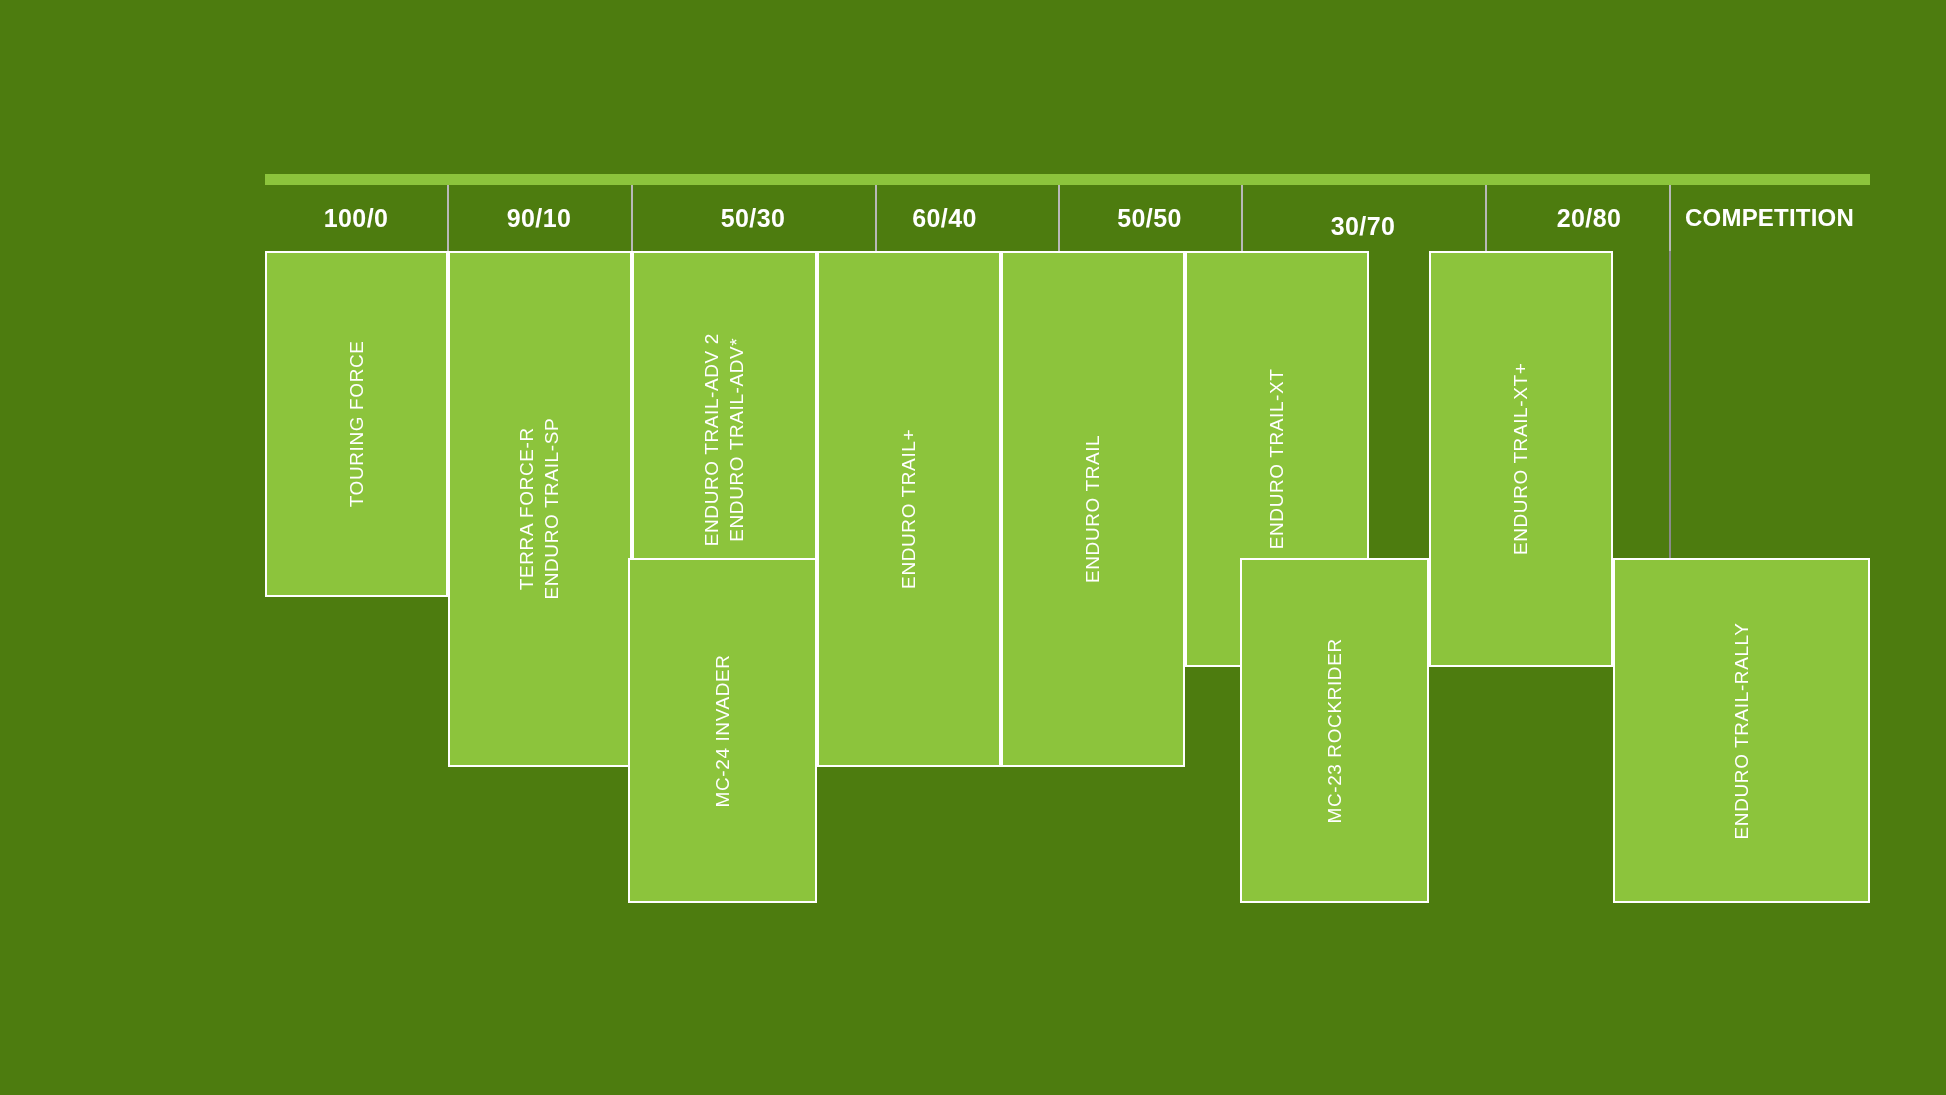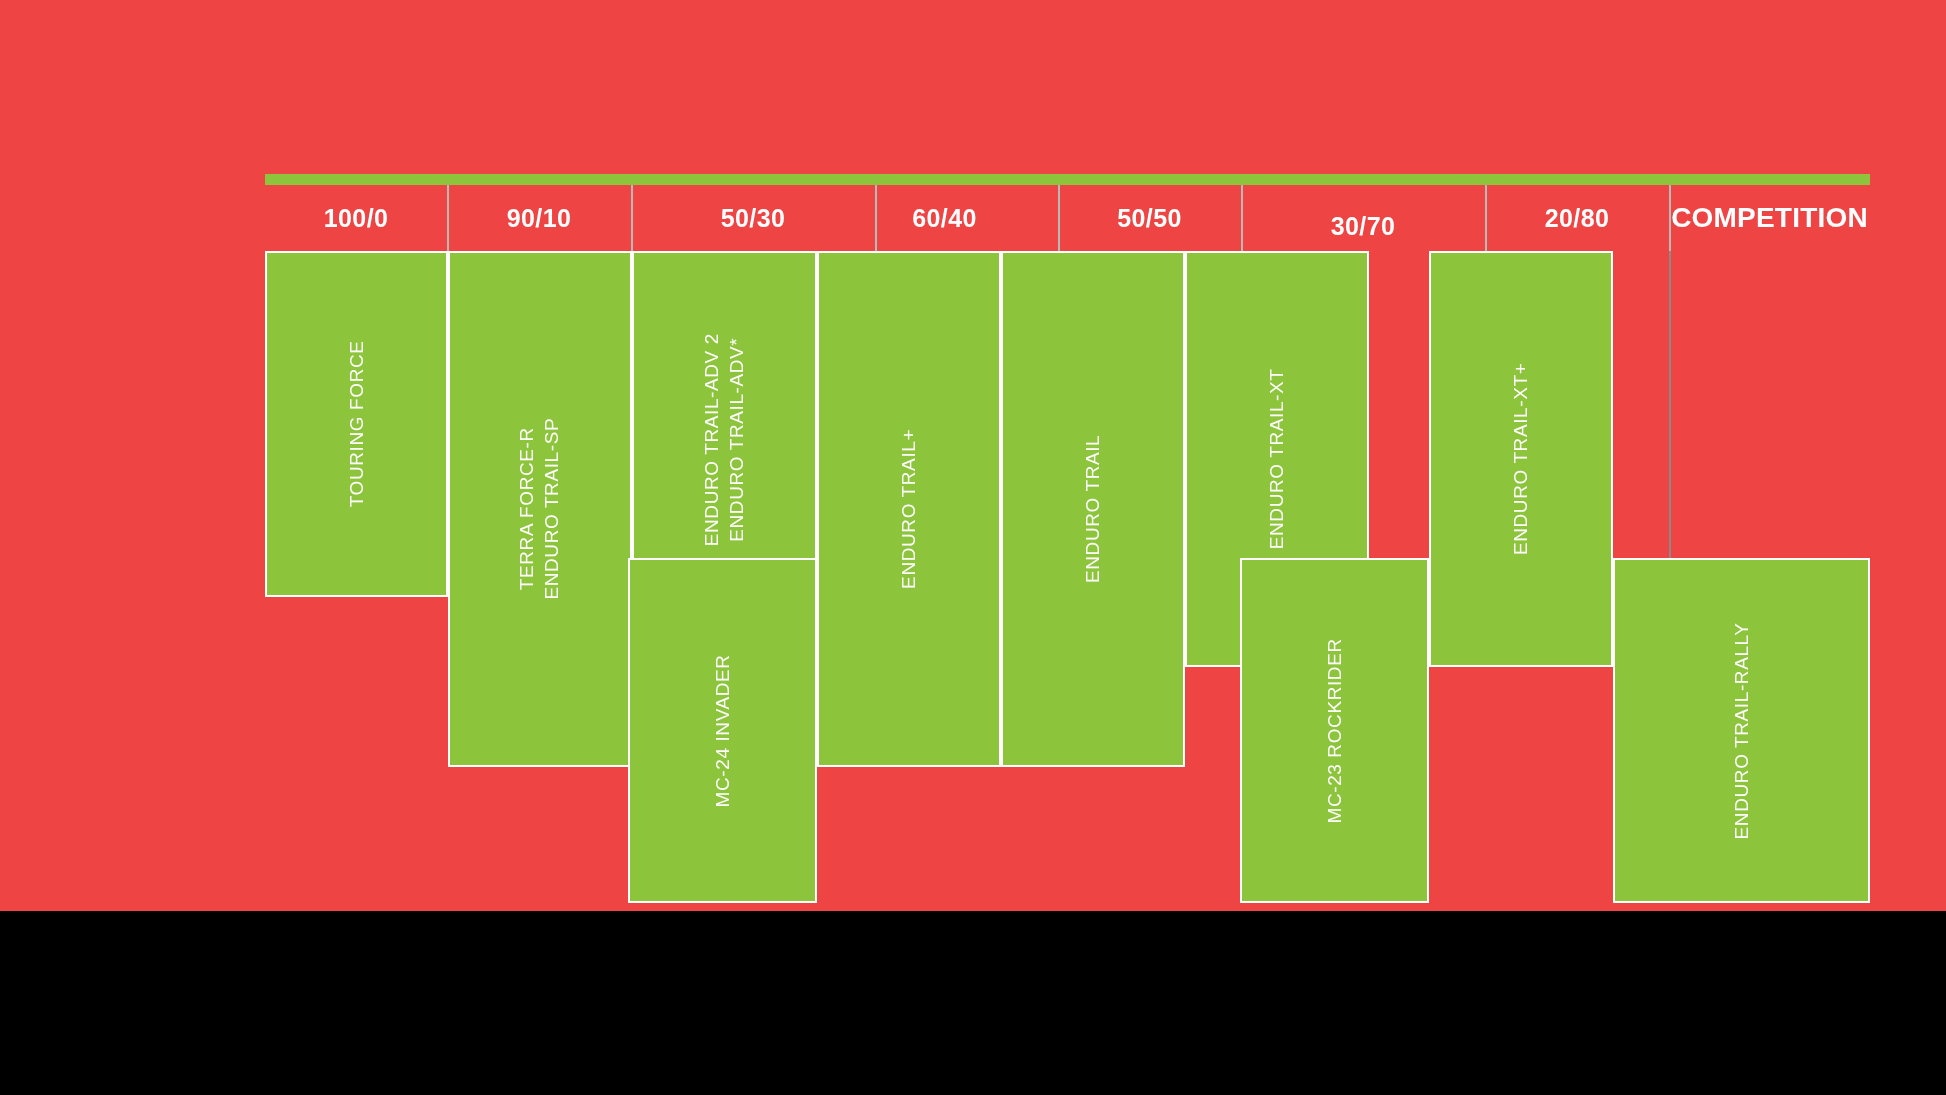--- a/index.html
+++ b/index.html
@@ -12,22 +12,22 @@
     height: 1095px;
     position: relative;
     overflow: hidden;
     font-family: "Liberation Sans", sans-serif;
   }
 
   #chart-root {
     position: absolute;
     left: 0; top: 0;
     width: 1946px;
-    height: 911px;
-    background: #ef4444;
+    height: 1095px;
+    background: #4d7c0f;
   }
 
   
   .top-rule {
     position: absolute;
     left: 265px;
     top: 174px;
     width: 1605px;
     height: 11px;
     background: #8cc43c;
@@ -48,21 +48,21 @@
     display: flex;
     align-items: center;
     justify-content: center;
     color: #ffffff;
     font-size: 25px;
     font-weight: bold;
     letter-spacing: 0.4px;
     font-family: "Liberation Sans", sans-serif;
   }
   .hdr-cell.comp {
-    font-size: 28px;
+    font-size: 24px;
     letter-spacing: 0.2px;
   }
   .hdr-sep {
     position: absolute;
     top: 0;
     width: 2px;
     height: 66px;
     background: #b8b8b8;
   }
 
@@ -129,21 +129,21 @@
     <div class="hdr-sep" style="left:976px;"></div>
     <div class="hdr-sep" style="left:1220px;"></div>
     <div class="hdr-sep" style="left:1404px;"></div>
 
     <div class="hdr-cell" style="left:0px;width:182px;">100/0</div>
     <div class="hdr-cell" style="left:182px;width:184px;">90/10</div>
     <div class="hdr-cell" style="left:366px;width:244px;">50/30</div>
     <div class="hdr-cell" style="left:588px;width:183px;">60/40</div>
     <div class="hdr-cell" style="left:793px;width:183px;">50/50</div>
     <div class="hdr-cell" style="left:976px;width:244px;margin-top:8px;">30/70</div>
-    <div class="hdr-cell" style="left:1220px;width:184px;">20/80</div>
+    <div class="hdr-cell" style="left:1220px;width:184px;padding-left:12px;">20/80</div>
     <div class="hdr-cell comp" style="left:1404px;width:201px;">COMPETITION</div>
   </div>
 
   <div class="plot">
 
     <div class="col-line" style="left:1404px;height:652px;background:#8a8a8a;"></div>
 
     <div class="bar" style="left:0px;top:0px;width:183px;height:346px;">
       <div class="bar-label-wrap">
         <div class="rot">TOURING FORCE</div>

